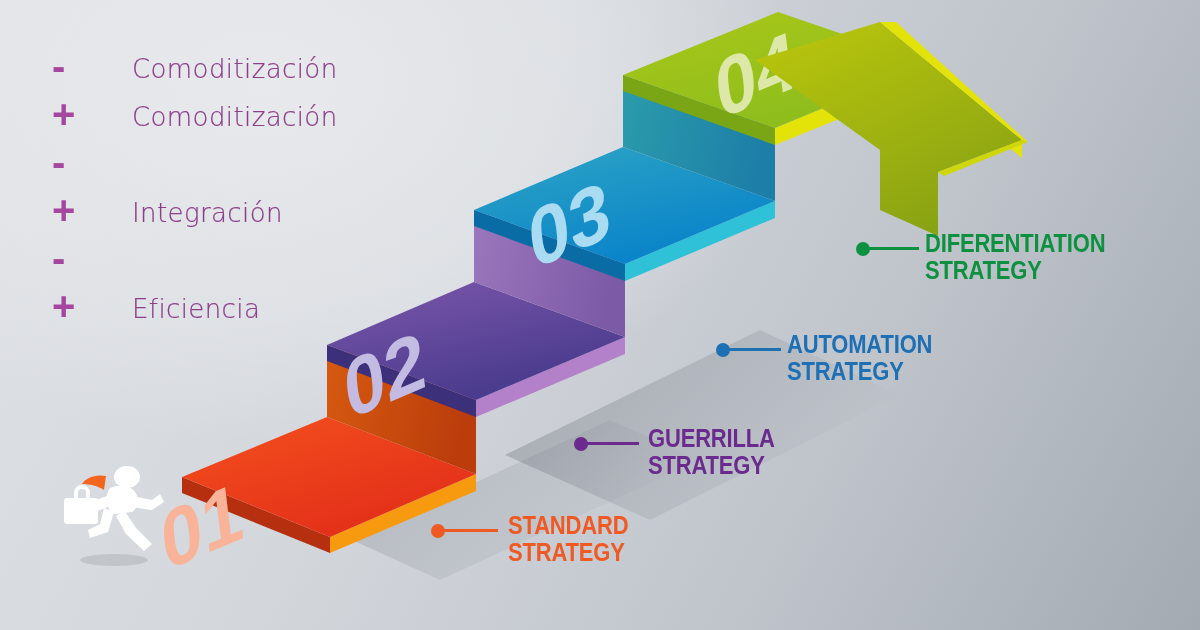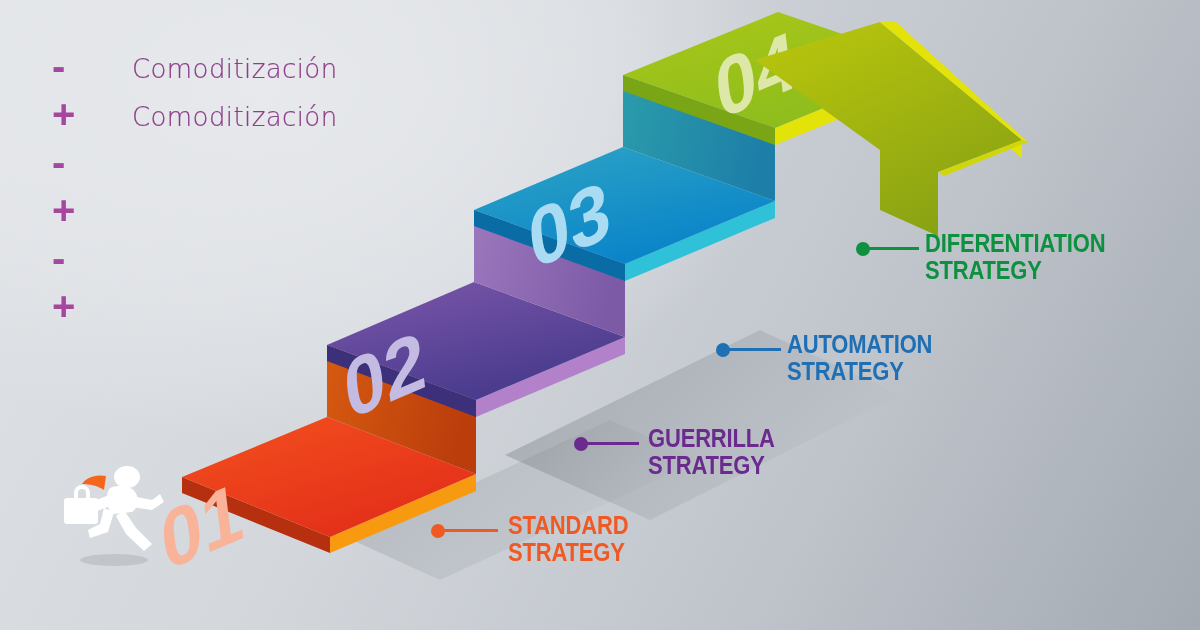--- a/index.html
+++ b/index.html
@@ -76,26 +76,28 @@
     </div>
     <div class="feat-row">
       <span class="feat-sign">+</span>
       <span class="feat-text">Comoditización</span>
     </div>
     <div class="feat-row">
       <span class="feat-sign">-</span>
     </div>
     <div class="feat-row">
       <span class="feat-sign">+</span>
+      <span class="feat-text">Integración</span>
     </div>
     <div class="feat-row">
       <span class="feat-sign">-</span>
     </div>
     <div class="feat-row">
       <span class="feat-sign">+</span>
+      <span class="feat-text">Eficiencia</span>
     </div>
   </div>
 
   <svg id="stairs" viewBox="0 0 1200 630">
     <defs>
       <linearGradient id="g-top-01" x1="0" y1="0" x2="0.7" y2="1">
         <stop offset="0%" stop-color="#f4511e"></stop>
           <stop offset="100%" stop-color="#e22d19"></stop>
       </linearGradient>
       <linearGradient id="g-top-02" x1="0" y1="0" x2="0.55" y2="1">

